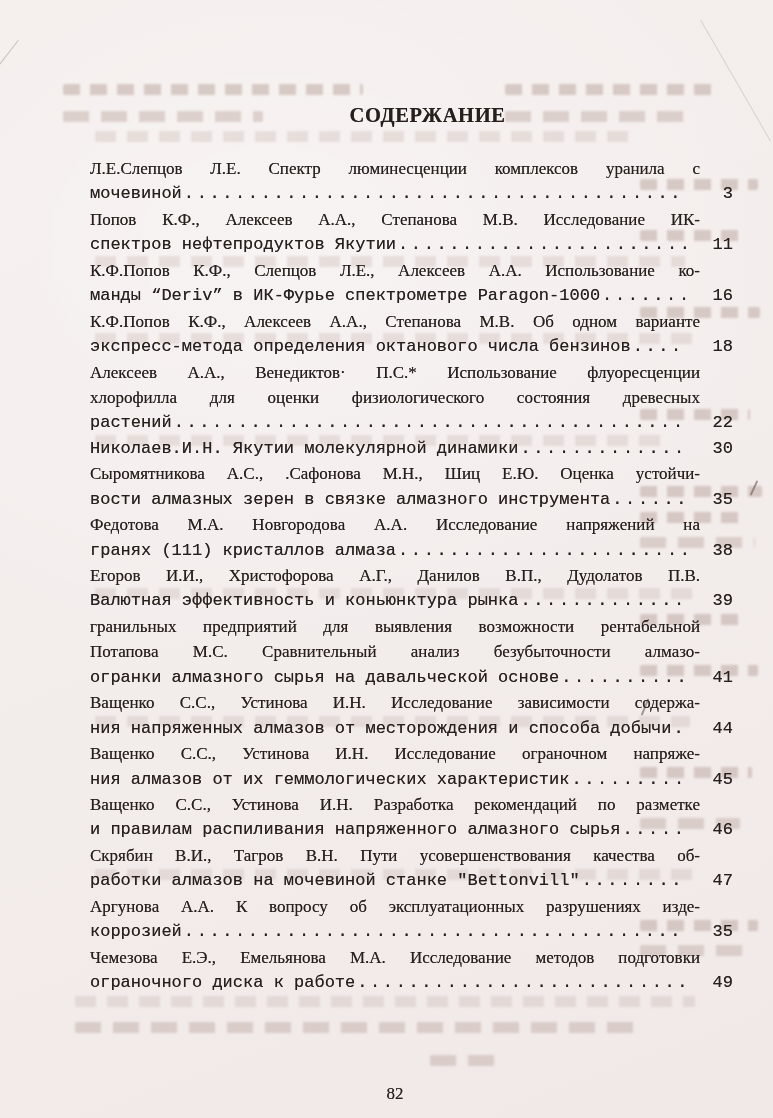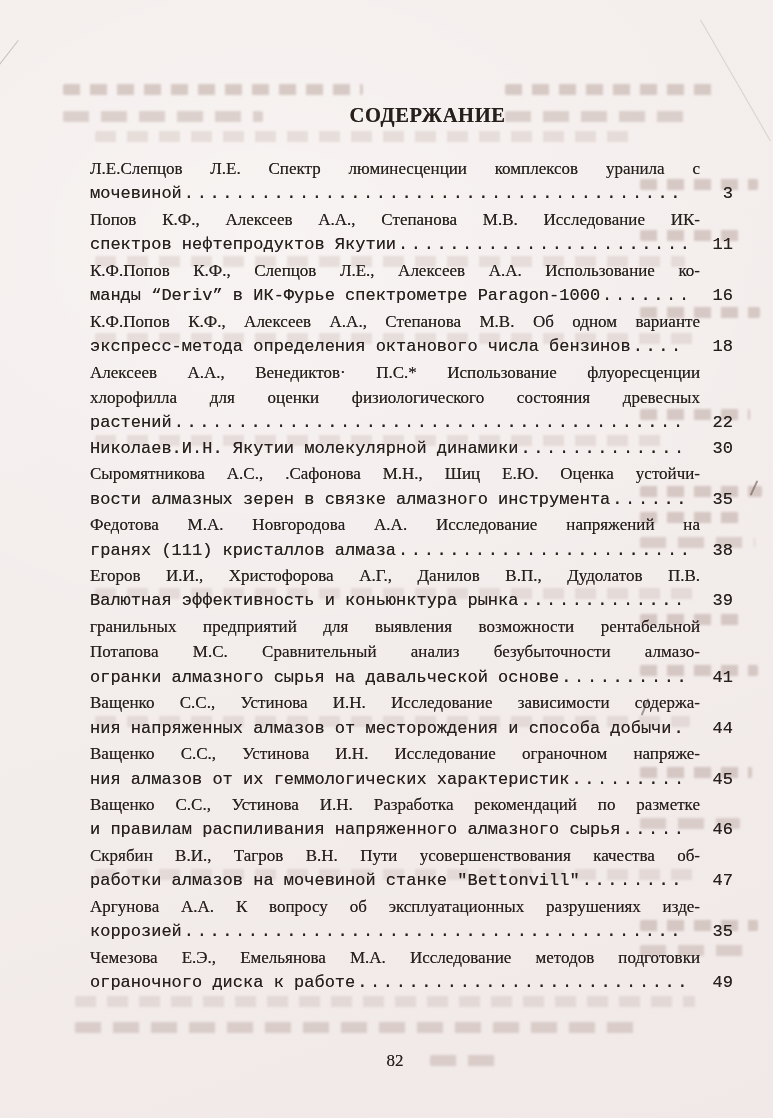--- a/index.html
+++ b/index.html
@@ -98,21 +98,21 @@
     padding-left: 2px;
   }
   .pg {
     flex: 0 0 46px;
     text-align: right;
     white-space: nowrap;
   }
   .folio {
     position: absolute;
     left: 90px;
-    top: 1051px;
+    top: 1084px;
     width: 610px;
     text-align: center;
     color: #2a2220;
     font-size: 17px;
     text-shadow: 0 0 0.5px rgba(38,31,28,0.7);
   }
 </style>
 </head>
 <body>
 

